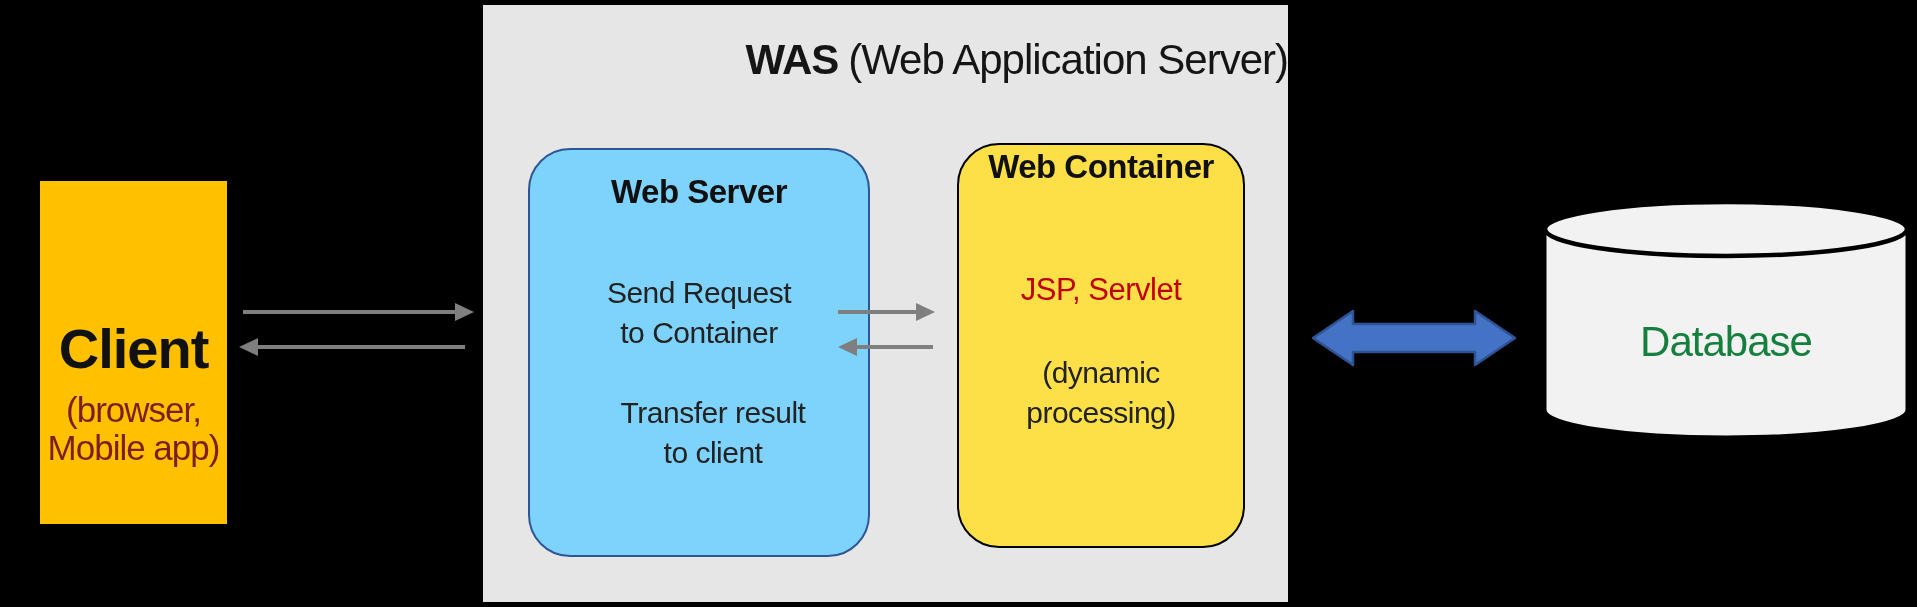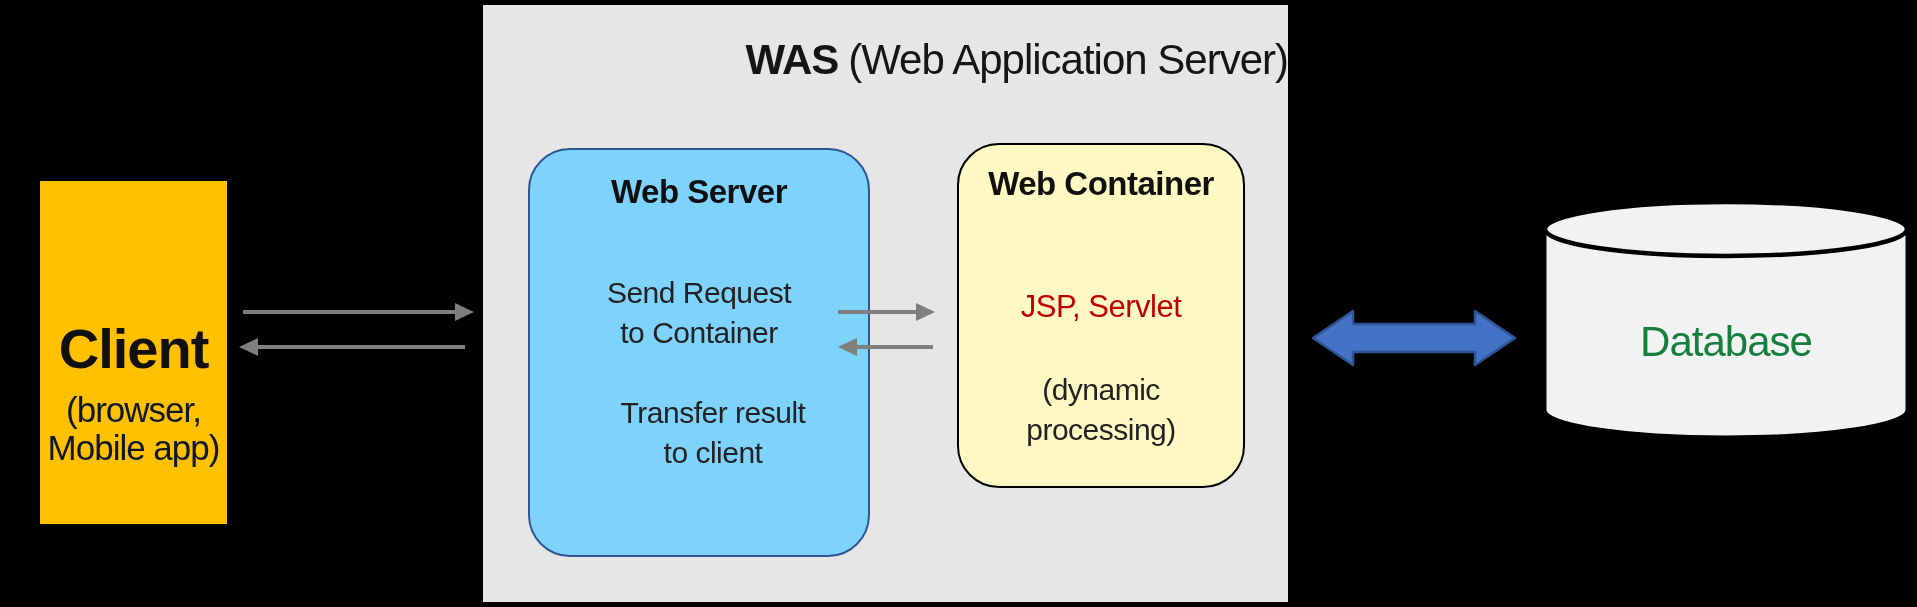--- a/index.html
+++ b/index.html
@@ -7,43 +7,43 @@
     position:relative;width:1917px;height:607px;background:#000;overflow:hidden;
     font-family:"Liberation Sans", sans-serif;color:#1c1c1c;
   }
   
   .client-box{
     position:absolute;left:40px;top:181px;width:187px;height:343px;
     background:#FFC000;display:flex;flex-direction:column;align-items:center;
     box-sizing:border-box;padding-top:134px;text-align:center;
   }
   .client-title{font-size:56px;line-height:68px;font-weight:700;color:#111;letter-spacing:-1px;}
-  .client-sub{margin-top:8px;font-size:35px;line-height:38px;color:#0f172a;letter-spacing:-1px;}
+  .client-sub{margin-top:8px;font-size:35px;line-height:38px;color:#7f1d1d;letter-spacing:-1px;}
   
   .was-panel{
     position:absolute;left:483px;top:5px;width:805px;height:597px;
     background:#E7E6E6;box-sizing:border-box;
   }
   .was-title{
     position:absolute;left:0;top:25px;width:100%;text-align:right;
     font-size:42px;line-height:60px;color:#151515;letter-spacing:-1px;white-space:nowrap;
   }
   .was-title .b{font-weight:700;}
   .was-title .r{font-weight:400;margin-left:10px;}
   .inner-box{
     position:absolute;box-sizing:border-box;border-radius:42px;
     text-align:center;letter-spacing:-0.5px;
   }
   .web-server-box{
     left:45px;top:143px;width:342px;height:409px;
     background:#7dd3fc;border:2px solid #2E5596;padding-top:20px;
   }
   .web-container-box{
-    left:474px;top:138px;width:288px;height:345px;
-    background:#fef9c3;border:2px solid #000;padding-top:17px;
+    left:474px;top:138px;width:288px;height:405px;
+    background:#fde047;border:2px solid #000;
   }
   .box-title{font-size:33px;line-height:44px;font-weight:700;color:#101010;}
   .box-body{font-size:30px;line-height:40px;color:#222;text-align:center;}
   .ws-p1{margin-top:59px;}
   .ws-p2{margin-top:40px;padding-left:28px;}
   .wc-tech{margin-top:81px;font-size:31px;line-height:40px;color:#C00000;}
   .wc-note{margin-top:43px;}
   
   .garrow{position:absolute;height:4px;background:#7F7F7F;}
   .garrow.right::after{

